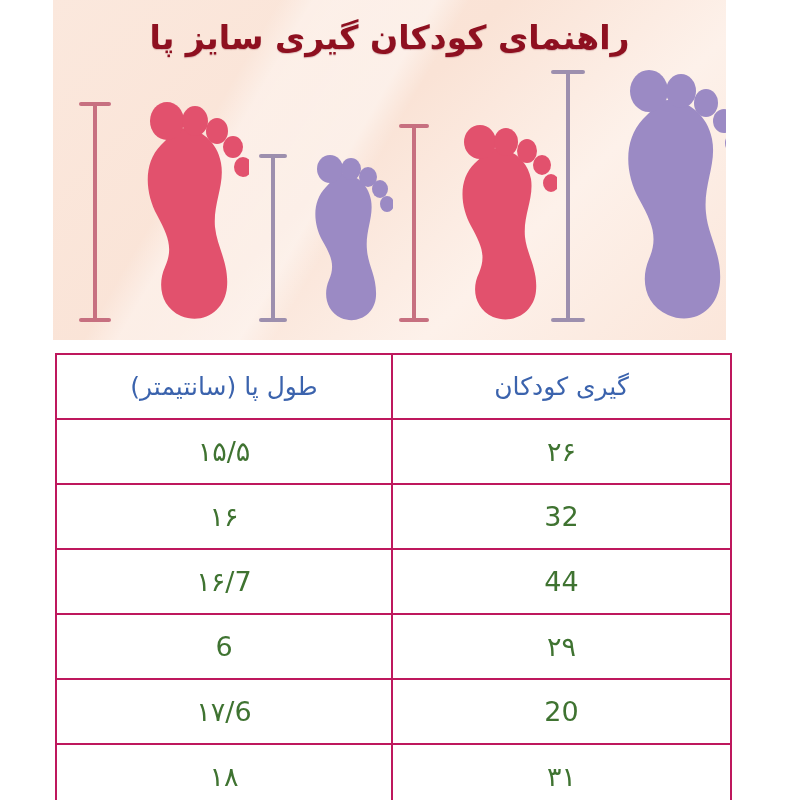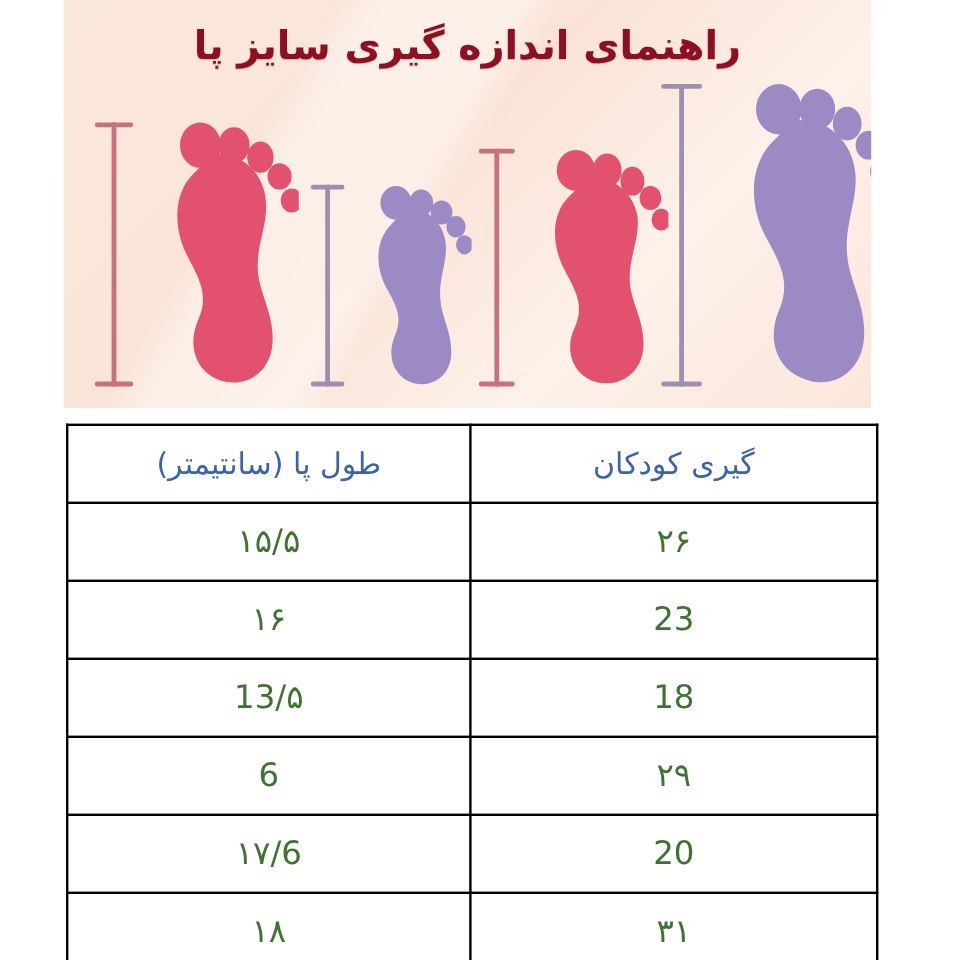--- a/index.html
+++ b/index.html
@@ -95,21 +95,21 @@
   .size-table {
     position: absolute;
     left: 55px;
     top: 353px;
     width: 671px;
     border-collapse: collapse;
     table-layout: fixed;
     direction: rtl;
   }
   .size-table td, .size-table th {
-    border: 2px solid #000000;
+    border: 2px solid #be185d;
     text-align: center;
     vertical-align: middle;
     padding: 0;
     height: 63px;
     font-weight: normal;
   }
   .size-table th {
     height: 63px;
     color: #3b63ad;
     font-size: 25px;
@@ -120,21 +120,21 @@
     font-size: 27px;
   }
   .col-len { width: 334px; }
   .col-size { width: 337px; }
 </style>
 </head>
 <body>
 
 <div class="banner">
 
-  <div class="banner-title">راهنمای اندازه گیری سایز پا</div>
+  <div class="banner-title">راهنمای کودکان گیری سایز پا</div>
 
   <div class="feet-area">
 
     <div class="foot-group" style="left:20px; width:180px; height:230px;">
       <div class="ruler" style="left:6px; width:32px; height:220px;">
         <div class="cap top" style="background:#c77080"></div>
         <div class="stem" style="background:#c77080"></div>
         <div class="cap bot" style="background:#c77080"></div>
       </div>
       <div class="footprint" style="left:56px; width:120px; height:225px;">
@@ -212,26 +212,26 @@
       <th class="col-size">گیری کودکان</th>
       <th class="col-len">طول پا (سانتیمتر)</th>
     </tr>
   </thead>
   <tbody>
     <tr>
       <td>۲۶</td>
       <td>۱۵/۵</td>
     </tr>
     <tr>
-      <td>23</td>
+      <td>32</td>
       <td>۱۶</td>
     </tr>
     <tr>
-      <td>18</td>
-      <td>13/۵</td>
+      <td>44</td>
+      <td>۱۶/7</td>
     </tr>
     <tr>
       <td>۲۹</td>
       <td>6</td>
     </tr>
     <tr>
       <td>20</td>
       <td>۱۷/6</td>
     </tr>
     <tr>

